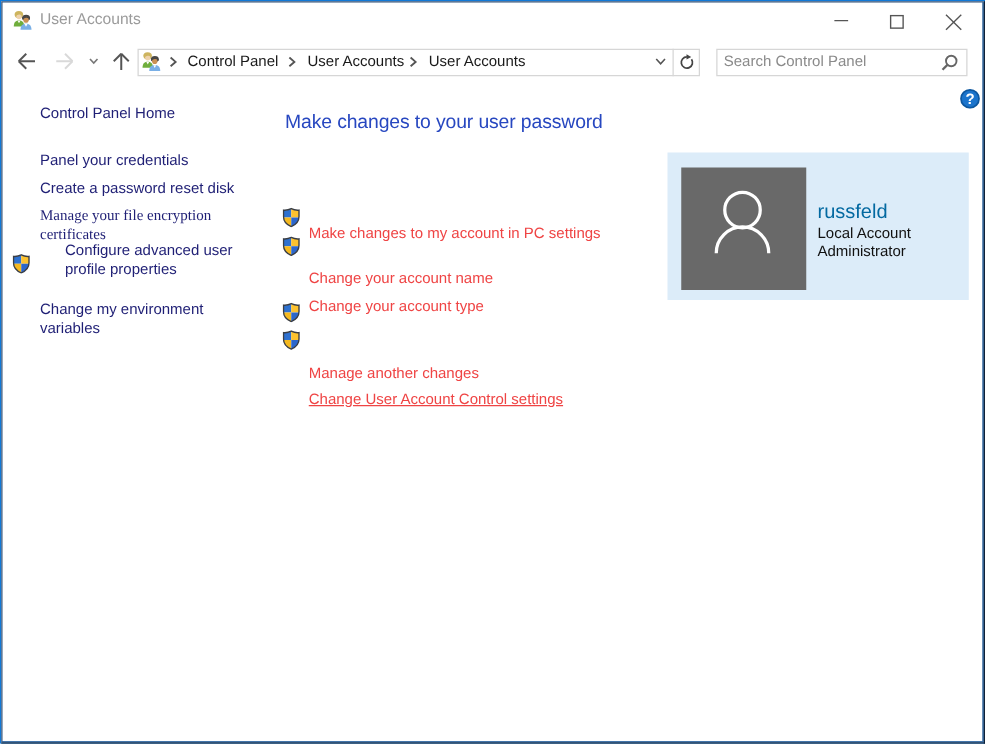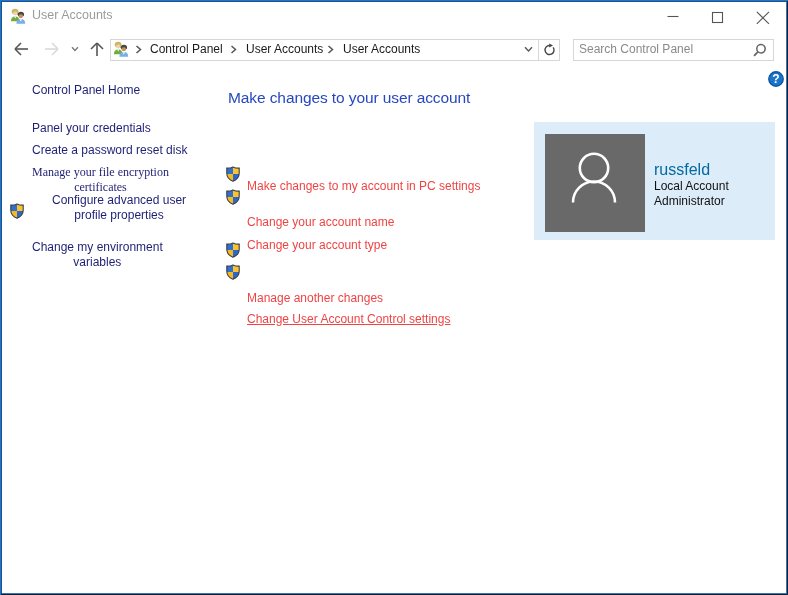--- a/index.html
+++ b/index.html
@@ -2,21 +2,21 @@
 <html><head>
 <meta charset="utf-8">
 <style>
   * { margin:0; padding:0; box-sizing:border-box; }
   html,body { width:788px; height:595px; }
   body { font-family:"Liberation Sans", sans-serif; position:relative; background:#fff; overflow:hidden; }
   .winborder { position:absolute; inset:0; border:1px solid #1079d8; }
   .winborder2 { position:absolute; inset:1px; border:1px solid #2b4f78; background:#fff; }
   .abs { position:absolute; }
   .t12 { font-size:12px; line-height:15px; white-space:nowrap; }
-  .navlink { color:#1f1f75;text-align:center; }
+  .navlink { color:#1f1f75; }
   .bluelink { color:#ef4444;margin-top:48px; }
 </style>
 </head>
 <body>
 <div class="winborder"></div>
 <div class="winborder2"></div>
 <div class="abs" style="left:786px; top:2px; width:1px; height:591px; background:#3a74b0;"></div>
 <div class="abs" style="left:787px; top:1px; width:1px; height:594px; background:#0e2138;"></div>
 <div class="abs" style="left:2px; top:593px; width:785px; height:1px; background:#3a74b0;"></div>
 <div class="abs" style="left:1px; top:594px; width:787px; height:1px; background:#0e2138;"></div>
@@ -125,21 +125,21 @@
     <rect x="0" y="0" width="7" height="8" fill="#2e71d0"></rect>
     <rect x="7" y="0" width="7" height="8" fill="#fdc22e"></rect>
     <rect x="0" y="8" width="7" height="8" fill="#f5b91f"></rect>
     <rect x="7" y="8" width="7" height="8" fill="#2c67cc"></rect>
   </g>
   <path d="M7,0.9 C8.8,1.8 11.2,2.3 13.2,2.1 L13.2,7.2 C13.2,11 10.6,13.8 7,15.3 C3.4,13.8 0.8,11 0.8,7.2 L0.8,2.1 C2.8,2.3 5.2,1.8 7,0.9 Z" fill="none" stroke="#3a3e45" stroke-width="1.1"></path>
 </svg>
 <div class="abs t12 navlink" style="left:32px; top:193px;margin-left:20px;">Configure advanced user<br>profile properties</div>
 <div class="abs t12 navlink" style="left:32px; top:240.1px;">Change my environment<br>variables</div>
 
-<div class="abs" style="left:228px; top:87.6px; font-size:15.5px; letter-spacing:-0.1px; line-height:20px; color:#2747c0; white-space:nowrap;">Make changes to your user account</div>
+<div class="abs" style="left:228px; top:87.6px; font-size:15.5px; letter-spacing:-0.1px; line-height:20px; color:#2747c0; white-space:nowrap;">Make changes to your user password</div>
 <div class="abs t12 bluelink" style="left:247px; top:131.1px;">Make changes to my account in PC settings</div>
 
 <svg class="abs" style="left:226px; top:166px;" width="14" height="16" viewBox="0 0 14 16">
   <g clip-path="url(#sh1)">
     <rect x="0" y="0" width="7" height="8" fill="#2e71d0"></rect>
       <rect x="7" y="0" width="7" height="8" fill="#fdc22e"></rect>
     <rect x="0" y="8" width="7" height="8" fill="#f5b91f"></rect>
       <rect x="7" y="8" width="7" height="8" fill="#2c67cc"></rect>
   </g>
   <path d="M7,0.9 C8.8,1.8 11.2,2.3 13.2,2.1 L13.2,7.2 C13.2,11 10.6,13.8 7,15.3 C3.4,13.8 0.8,11 0.8,7.2 L0.8,2.1 C2.8,2.3 5.2,1.8 7,0.9 Z" fill="none" stroke="#3a3e45" stroke-width="1.1"></path>

